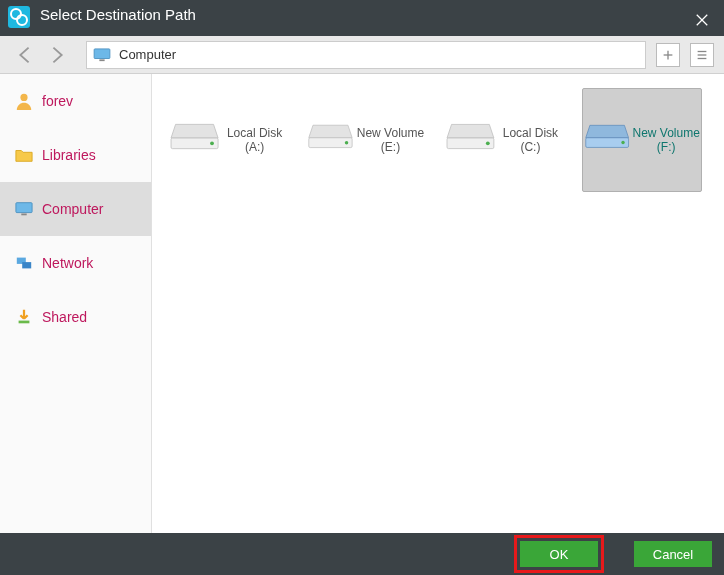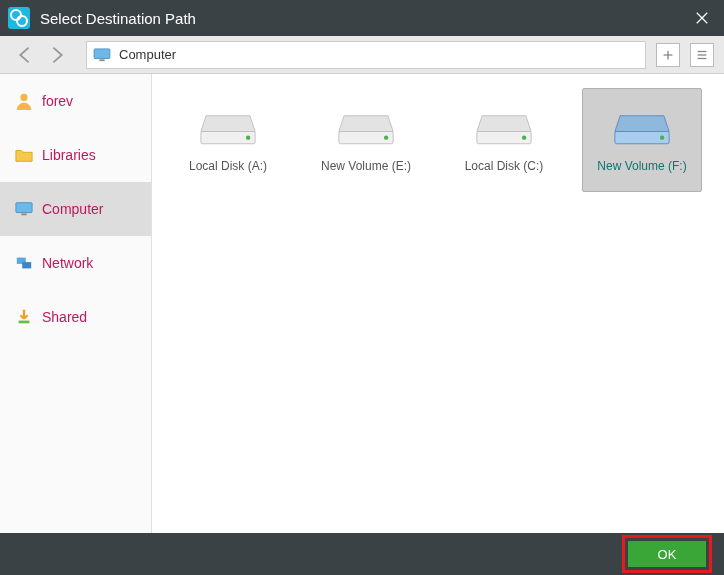--- a/index.html
+++ b/index.html
@@ -1,18 +1,18 @@
 <!DOCTYPE html>
 <html><head>
 <meta charset="utf-8">
 <style>
 * { box-sizing: border-box; margin: 0; padding: 0; }
 body { width: 724px; height: 575px; font-family: "Segoe UI", Arial, sans-serif; background: #fff; overflow: hidden; }
 
-.titlebar { height: 36px; background: #3b4246; display: flex; align-items: center; padding: 15px 8px; }
+.titlebar { height: 36px; background: #3b4246; display: flex; padding: 6px 8px; }
 .titlebar .app-icon { width: 22px; height: 22px; background: #1fb8e0; border-radius: 3px; display: flex; align-items: center; justify-content: center; margin-right: 10px; position: relative; }
 .app-icon::before { content: ""; position: absolute; width: 8px; height: 8px; border: 2px solid #fff; border-radius: 50%; top: 2px; left: 2px; }
 .app-icon::after { content: ""; position: absolute; width: 8px; height: 8px; border: 2px solid #fff; border-radius: 50%; bottom: 2px; right: 2px; }
 .titlebar .title { color: #fff; font-size: 15px; flex: 1; }
 .titlebar .close { width: 28px; height: 28px; display: flex; align-items: center; justify-content: center; color: #fff; cursor: pointer; }
 
 .toolbar { height: 38px; background: #e9e9e9; border-bottom: 1px solid #d0d0d0; display: flex; align-items: center; padding: 0 10px; gap: 6px; }
 .nav-btn { width: 28px; height: 28px; display: flex; align-items: center; justify-content: center; color: #888; cursor: default; }
 .nav-btn svg { width: 22px; height: 22px; }
 .breadcrumb { flex: 1; height: 28px; border: 1px solid #ccc; background: #fff; display: flex; align-items: center; padding: 0 6px; margin-left: 8px; }
@@ -20,21 +20,21 @@
 .breadcrumb span { font-size: 13px; color: #333; }
 .tb-btn { width: 24px; height: 24px; border: 1px solid #bbb; background: #fff; display: flex; align-items: center; justify-content: center; color: #777; margin-left: 4px; cursor: pointer; }
 
 .body { display: flex; height: calc(575px - 36px - 38px - 42px); }
 .sidebar { width: 152px; background: #fafafa; border-right: 1px solid #e0e0e0; }
 .sb-item { height: 54px; display: flex; align-items: center; padding-left: 14px; gap: 8px; cursor: pointer; font-size: 14px; color: #be185d; }
 .sb-item.active { background: #ddd; }
 .sb-icon { width: 20px; height: 20px; display: flex; align-items: center; justify-content: center; }
 
 .content { flex: 1; background: #fff; padding: 14px 16px; display: flex; flex-wrap: wrap; align-content: flex-start; gap: 18px; }
-.drive-item { width: 120px; height: 104px; display: flex; flex-direction: column; align-items: center; justify-content: center; cursor: pointer; border-radius: 2px; }
+.drive-item { width: 120px; height: 104px; display: flex; align-items: center; justify-content: center; cursor: pointer; border-radius: 2px; }
 .drive-item.selected { background: #cfcfcf; border: 1px solid #b0b0b0; }
 .drive-svg { width: 62px; height: 42px; margin-bottom: 10px; }
 .drive-item .label { font-size: 12px; color: #555; text-align: center; }
 .drive-item.selected .label { color: #0f766e; }
 
 .footer { height: 42px; background: #3b4246; display: flex; align-items: center; justify-content: flex-end; padding: 0 12px; gap: 30px; }
 .btn { height: 26px; width: 78px; display: flex; align-items: center; justify-content: center; color: #fff; font-size: 13px; cursor: pointer; }
 .btn-ok { background: #3aa638; }
 .btn-cancel { background: #3aa638; }
 .highlight-box { border: 3px solid #e7191b; padding: 3px; display: flex; }
@@ -167,13 +167,14 @@
       </svg>
       <span class="label">New Volume (F:)</span>
     </div>
   </div>
 </div>
 
 <div class="footer">
   <div class="highlight-box">
     <div class="btn btn-ok">OK</div>
   </div>
+  <div class="btn btn-cancel">Cancel</div>
 </div>
 
 </body></html>

